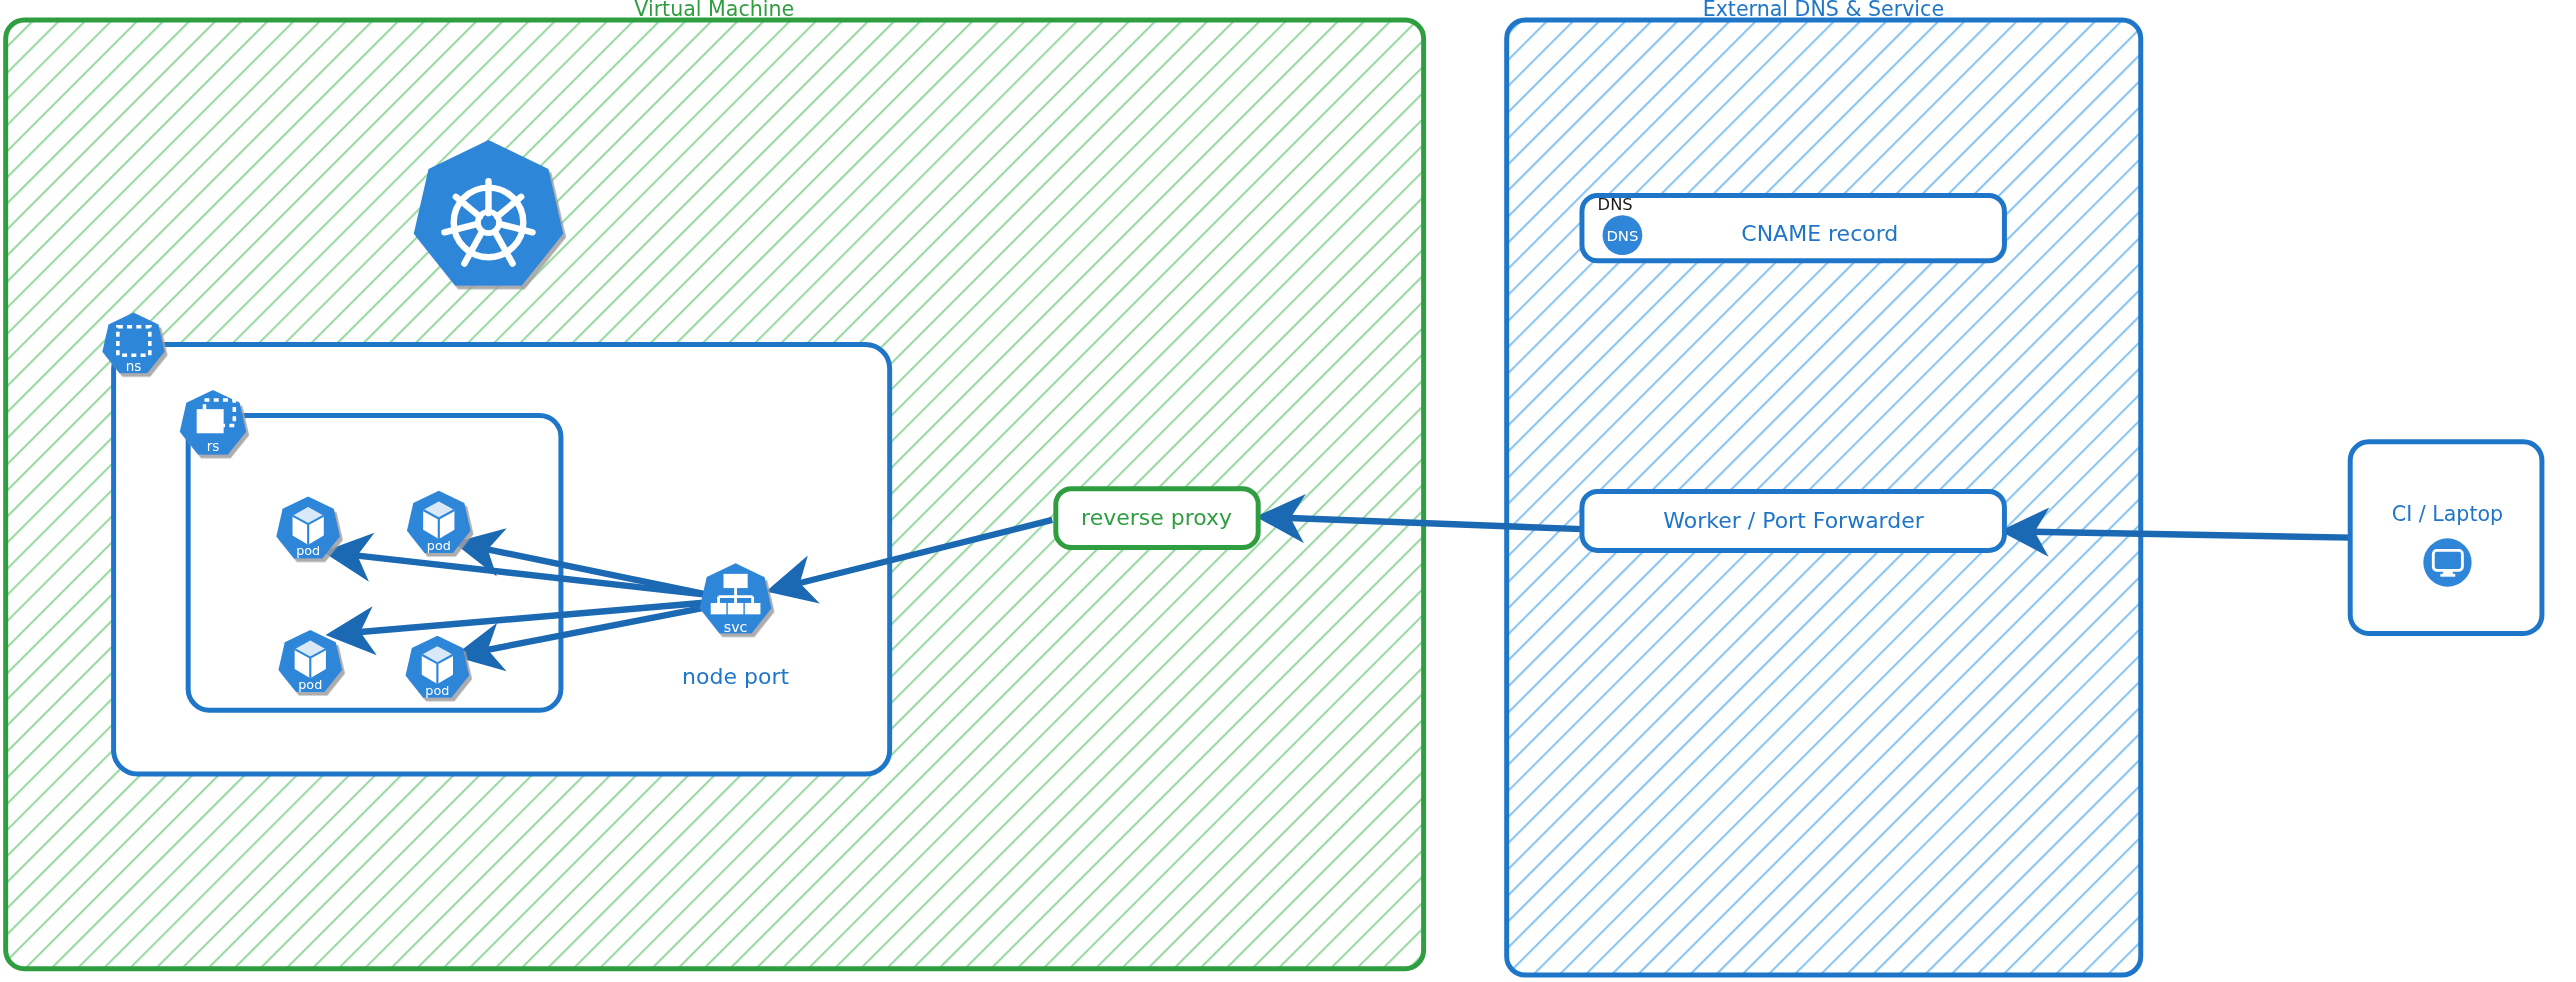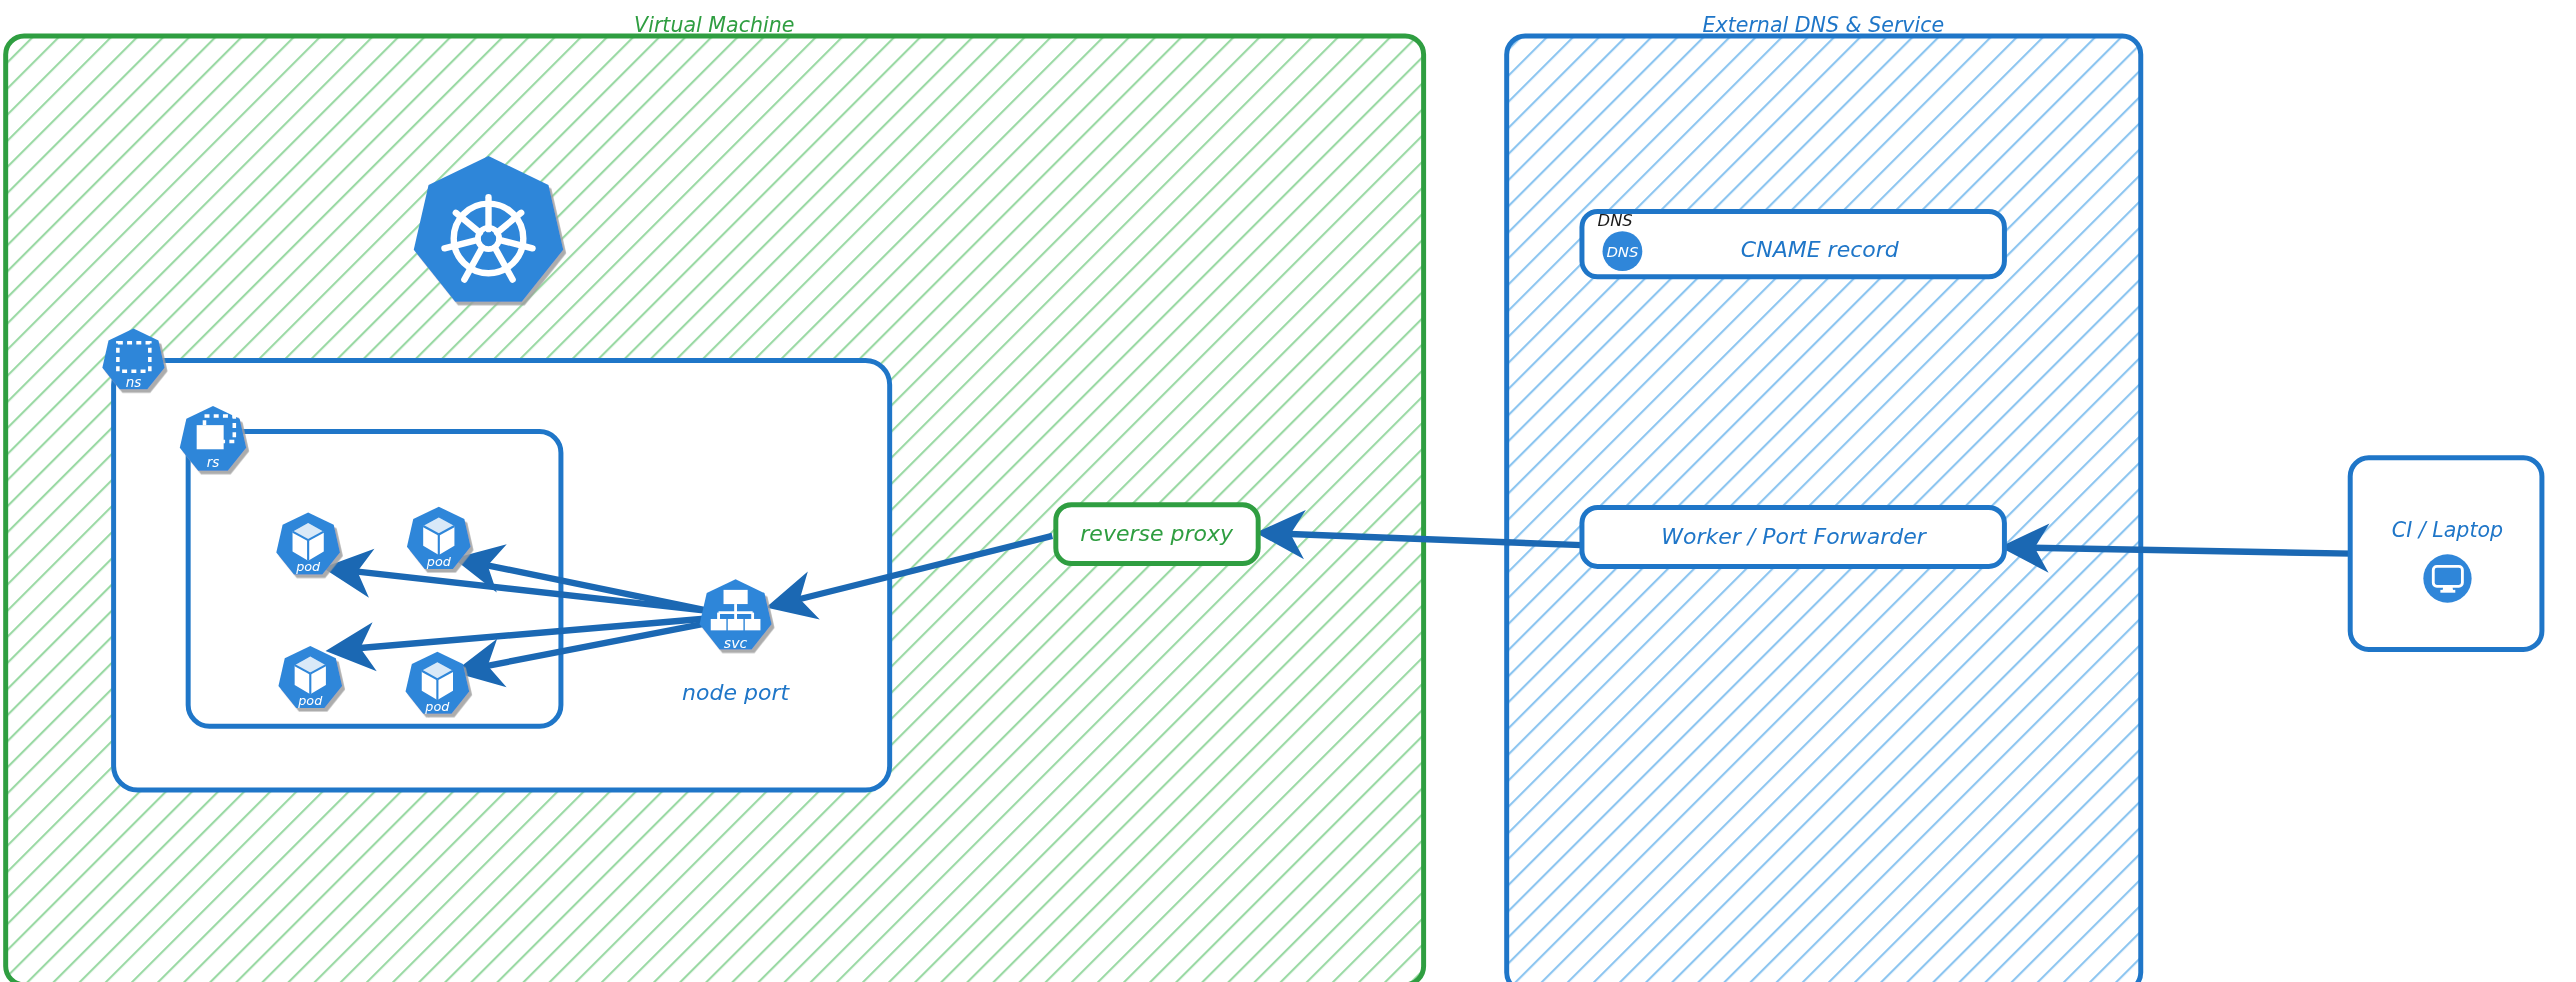--- a/index.html
+++ b/index.html
@@ -1,21 +1,21 @@
 <!DOCTYPE html>
 <html style="font-size:11.4px"><head>
 <meta charset="utf-8">
 <title>Kubernetes VM / External DNS Architecture Diagram</title>
 <style>
   html,body{margin:0;padding:0;background:#ffffff;}
   body{
     width:2576px;height:983px;position:relative;overflow:hidden;
     font-family:"DejaVu Sans", sans-serif;
   }
-  #stage{position:absolute;left:0;top:16px;width:2576px;height:789px;font-style:italic;}
+  #stage{position:absolute;left:0;top:0;width:2576px;height:789px;}
   svg.layer{position:absolute;left:0;top:0;width:2576px;height:983px;overflow:visible;}
   .hand{font-family:"DejaVu Sans", sans-serif;font-weight:400;}
   text{dominant-baseline:middle;}
 </style>
 </head>
 <body>
 
 <div id="stage">
 
   <svg class="layer" viewBox="0 0 3628 1384" xmlns="http://www.w3.org/2000/svg">

